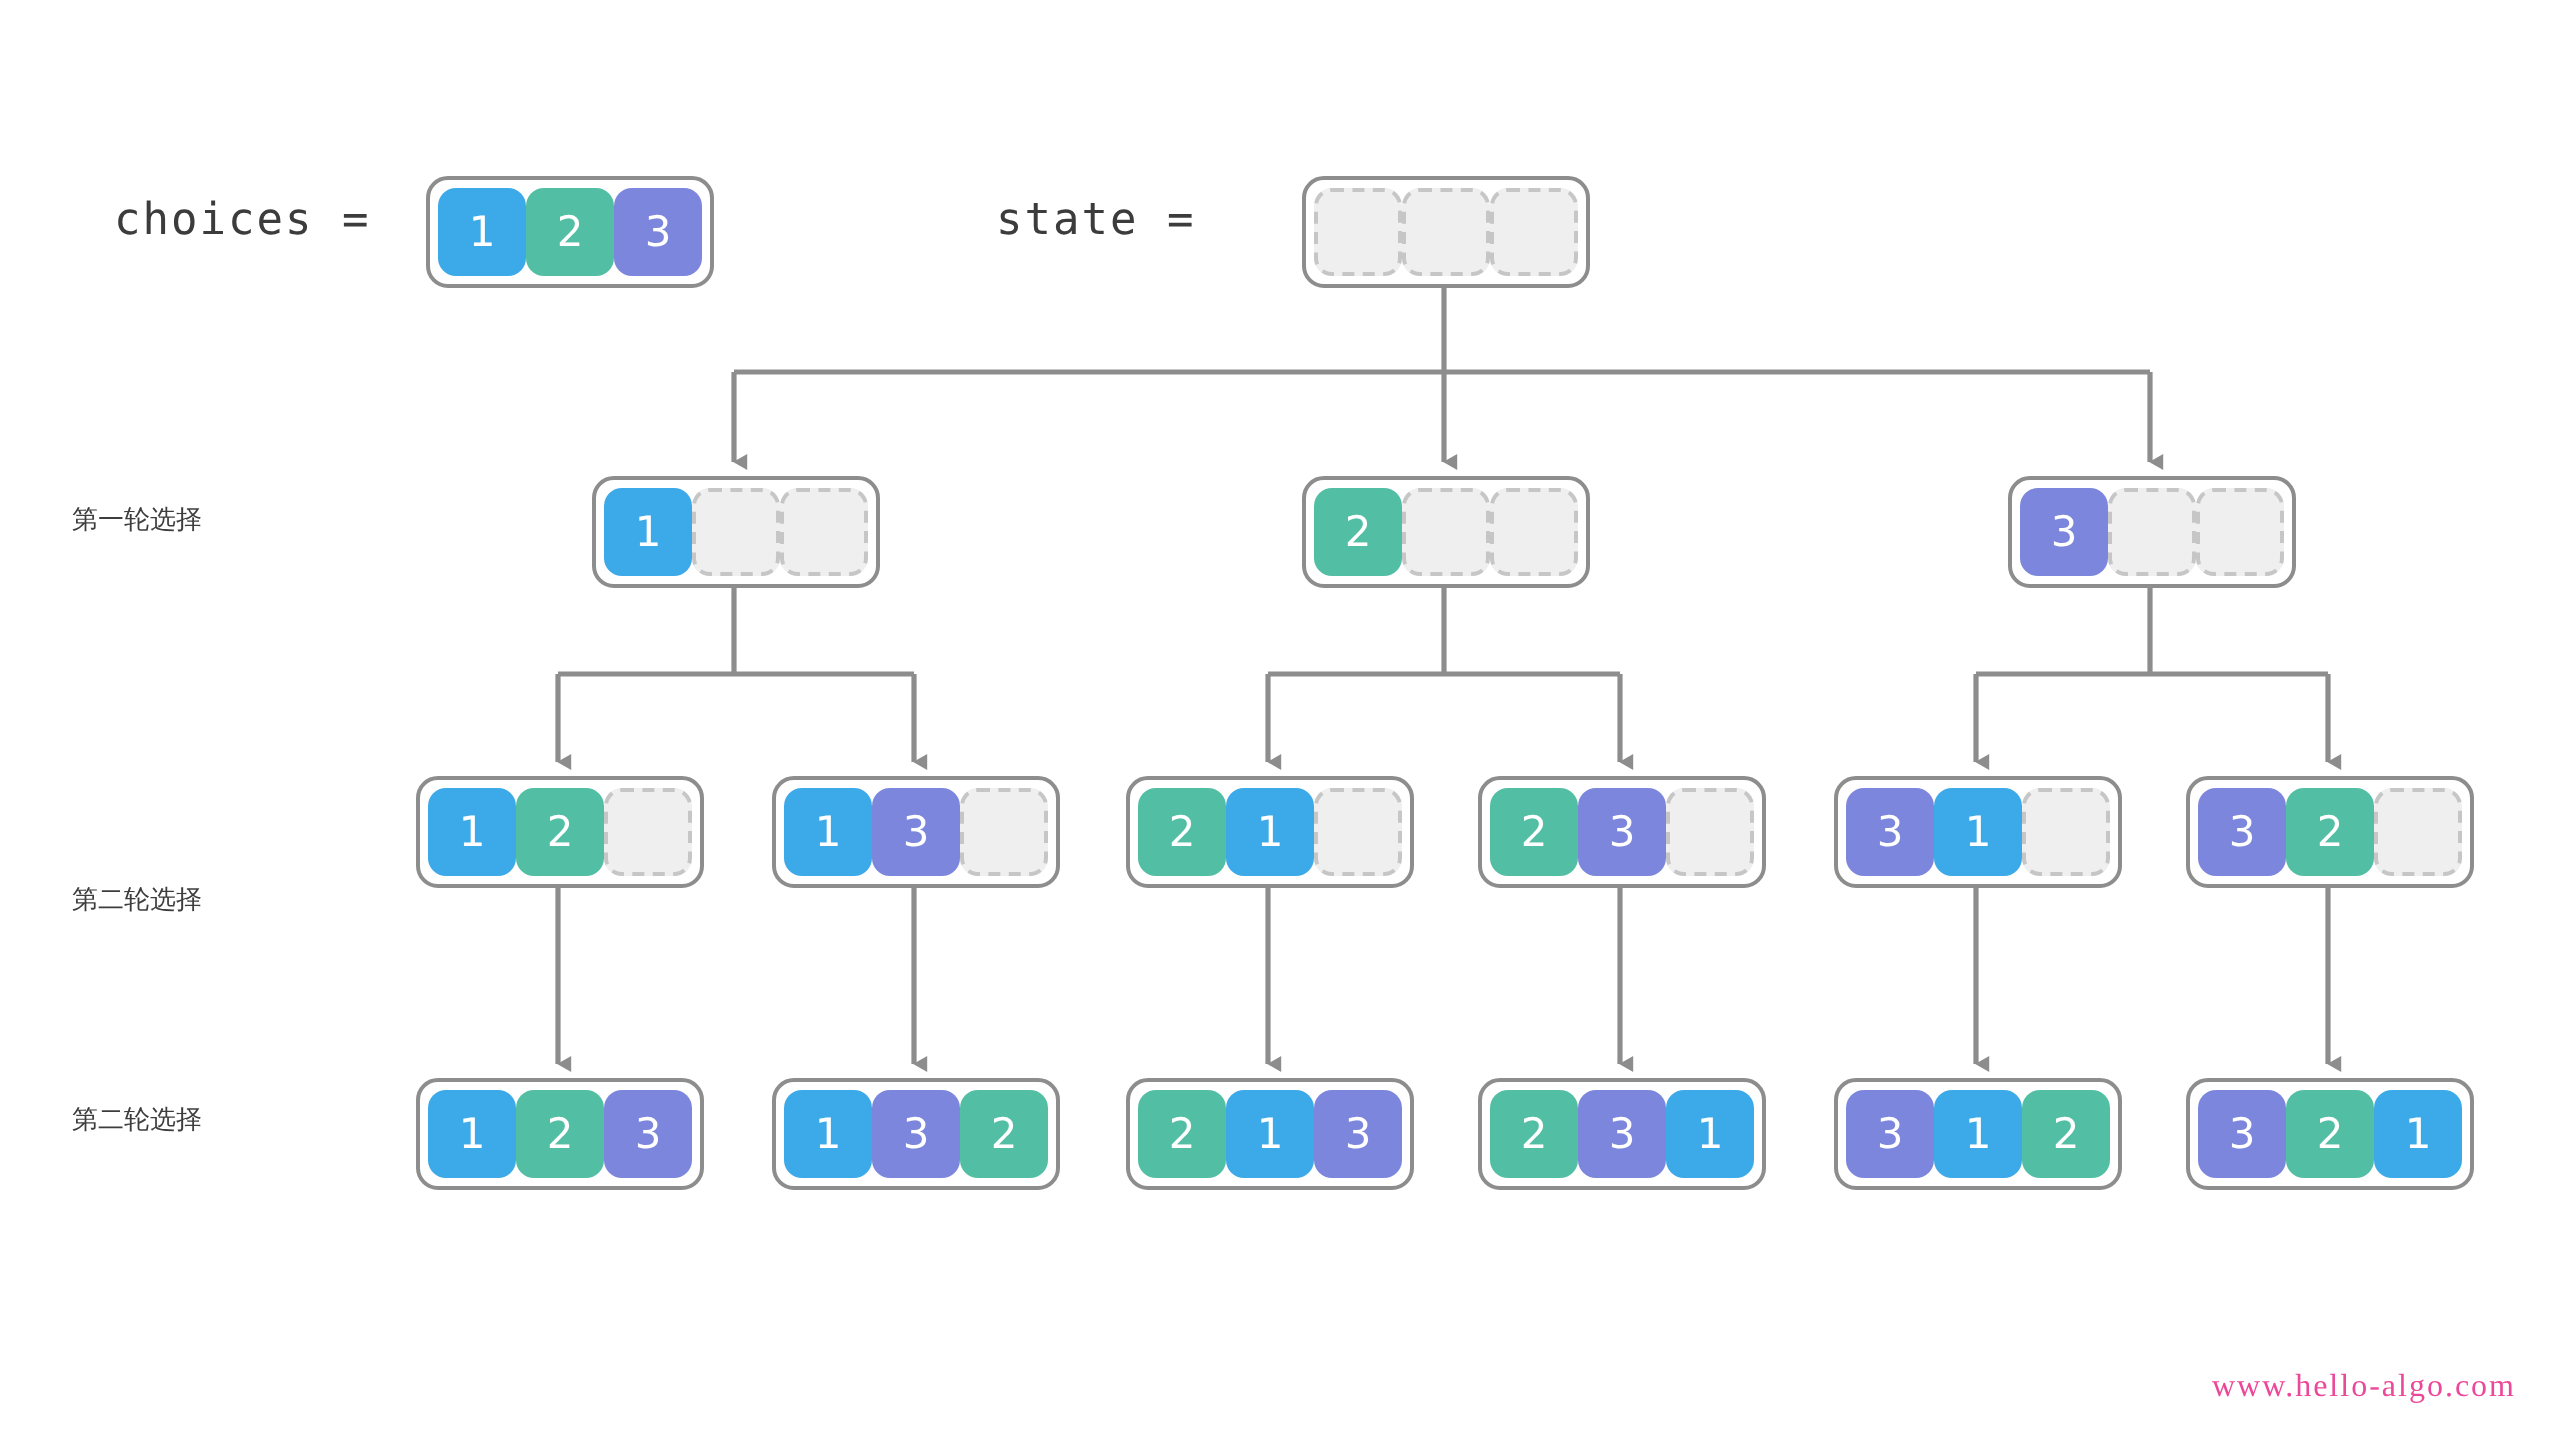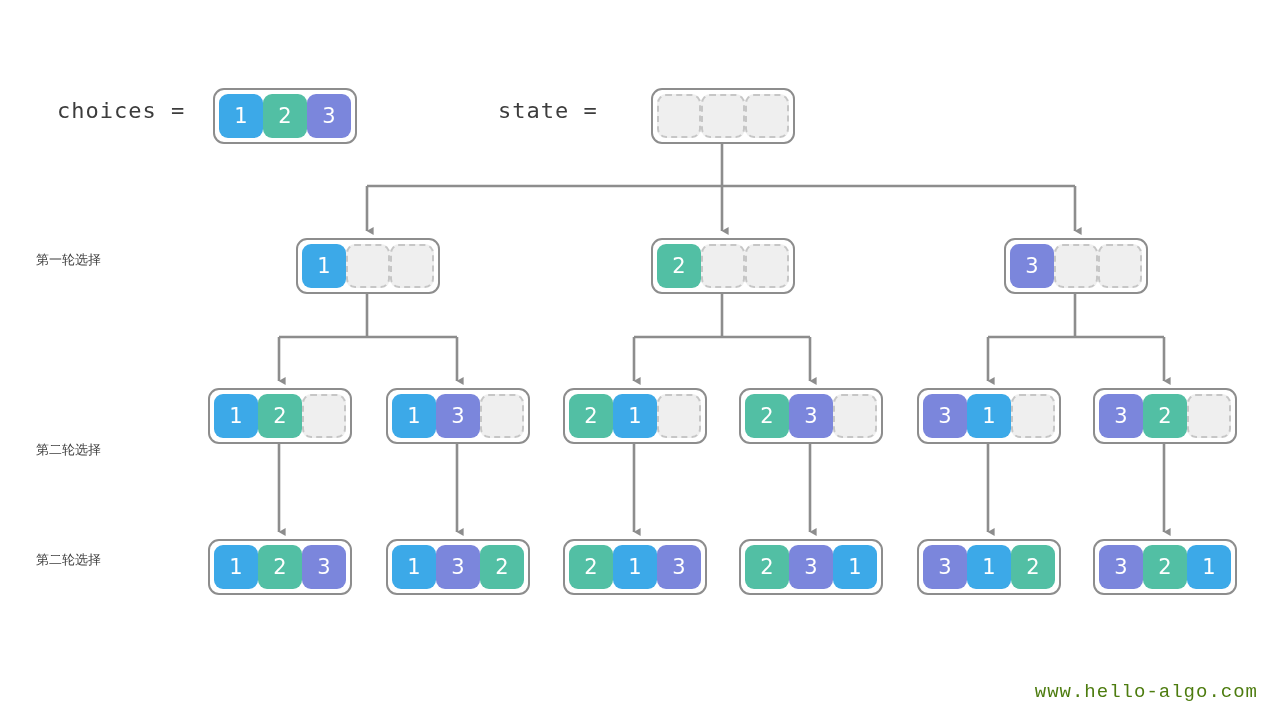--- a/index.html
+++ b/index.html
@@ -48,23 +48,23 @@
     font-family: Liberation Serif, serif;
     font-size: 13px;
     color: #3d3d3d;
     white-space: nowrap;
     z-index: 3;
   }
   .watermark {
     position: absolute;
     right: 22px;
     bottom: 17px;
-    font-family: Liberation Mono, monospace;
-    font-size: 19px;
-    color: #4d7c0f;
+    font-family: Liberation Serif, serif;
+    font-size: 16px;
+    color: #ec4899;
     letter-spacing: 1px;
     white-space: nowrap;
     z-index: 3;
   }
 
   
   .node {
     position: absolute;
     box-sizing: border-box;
     display: flex;

